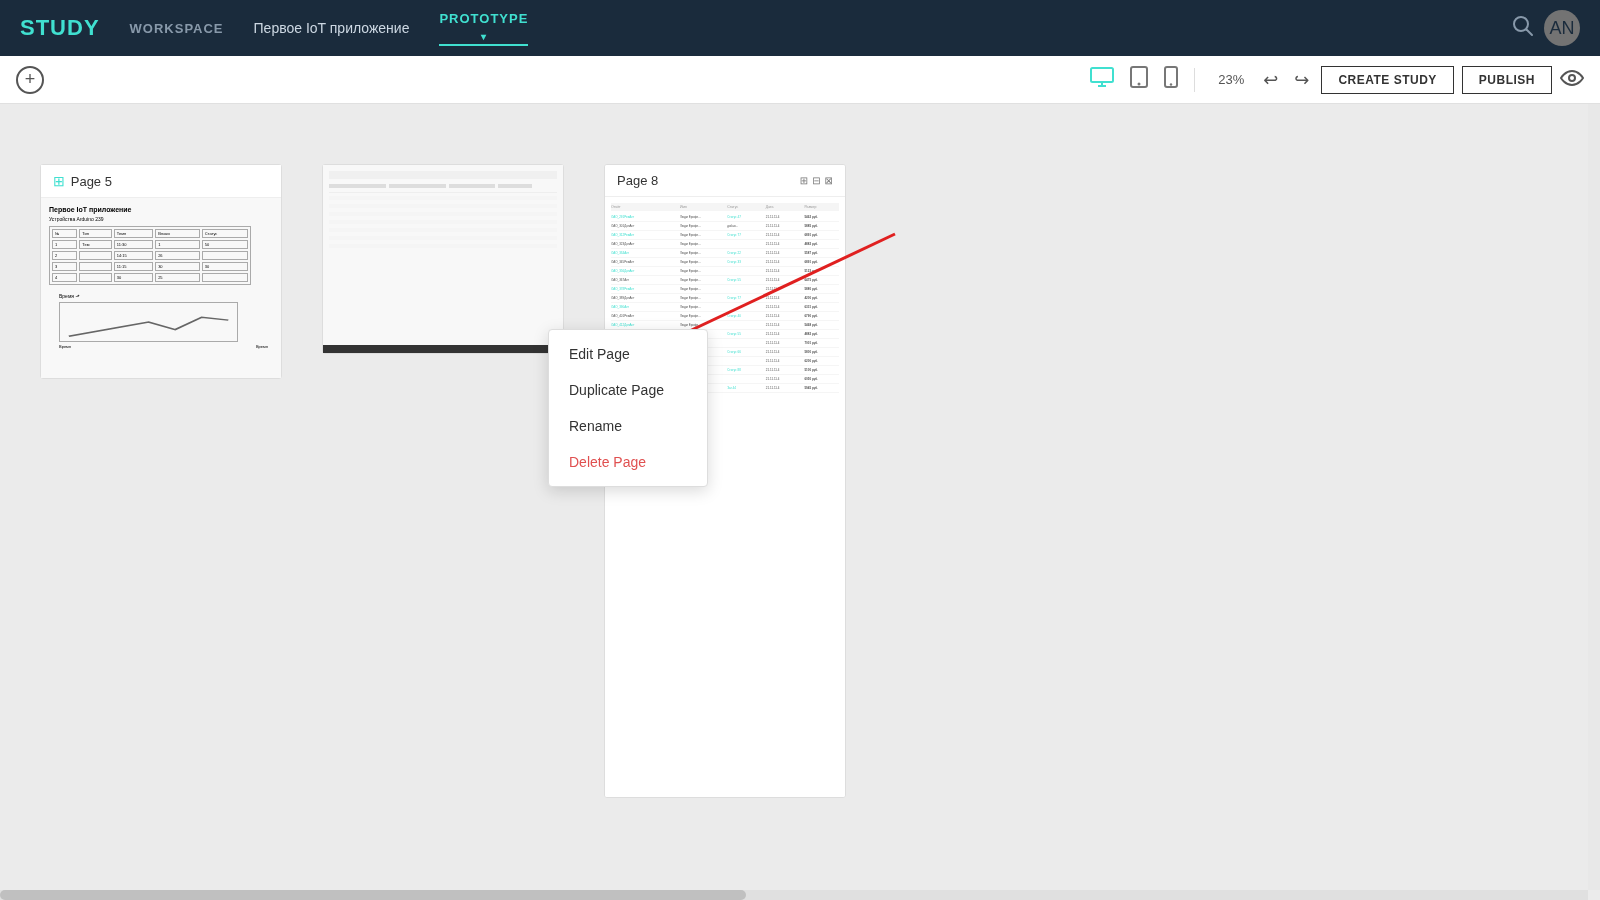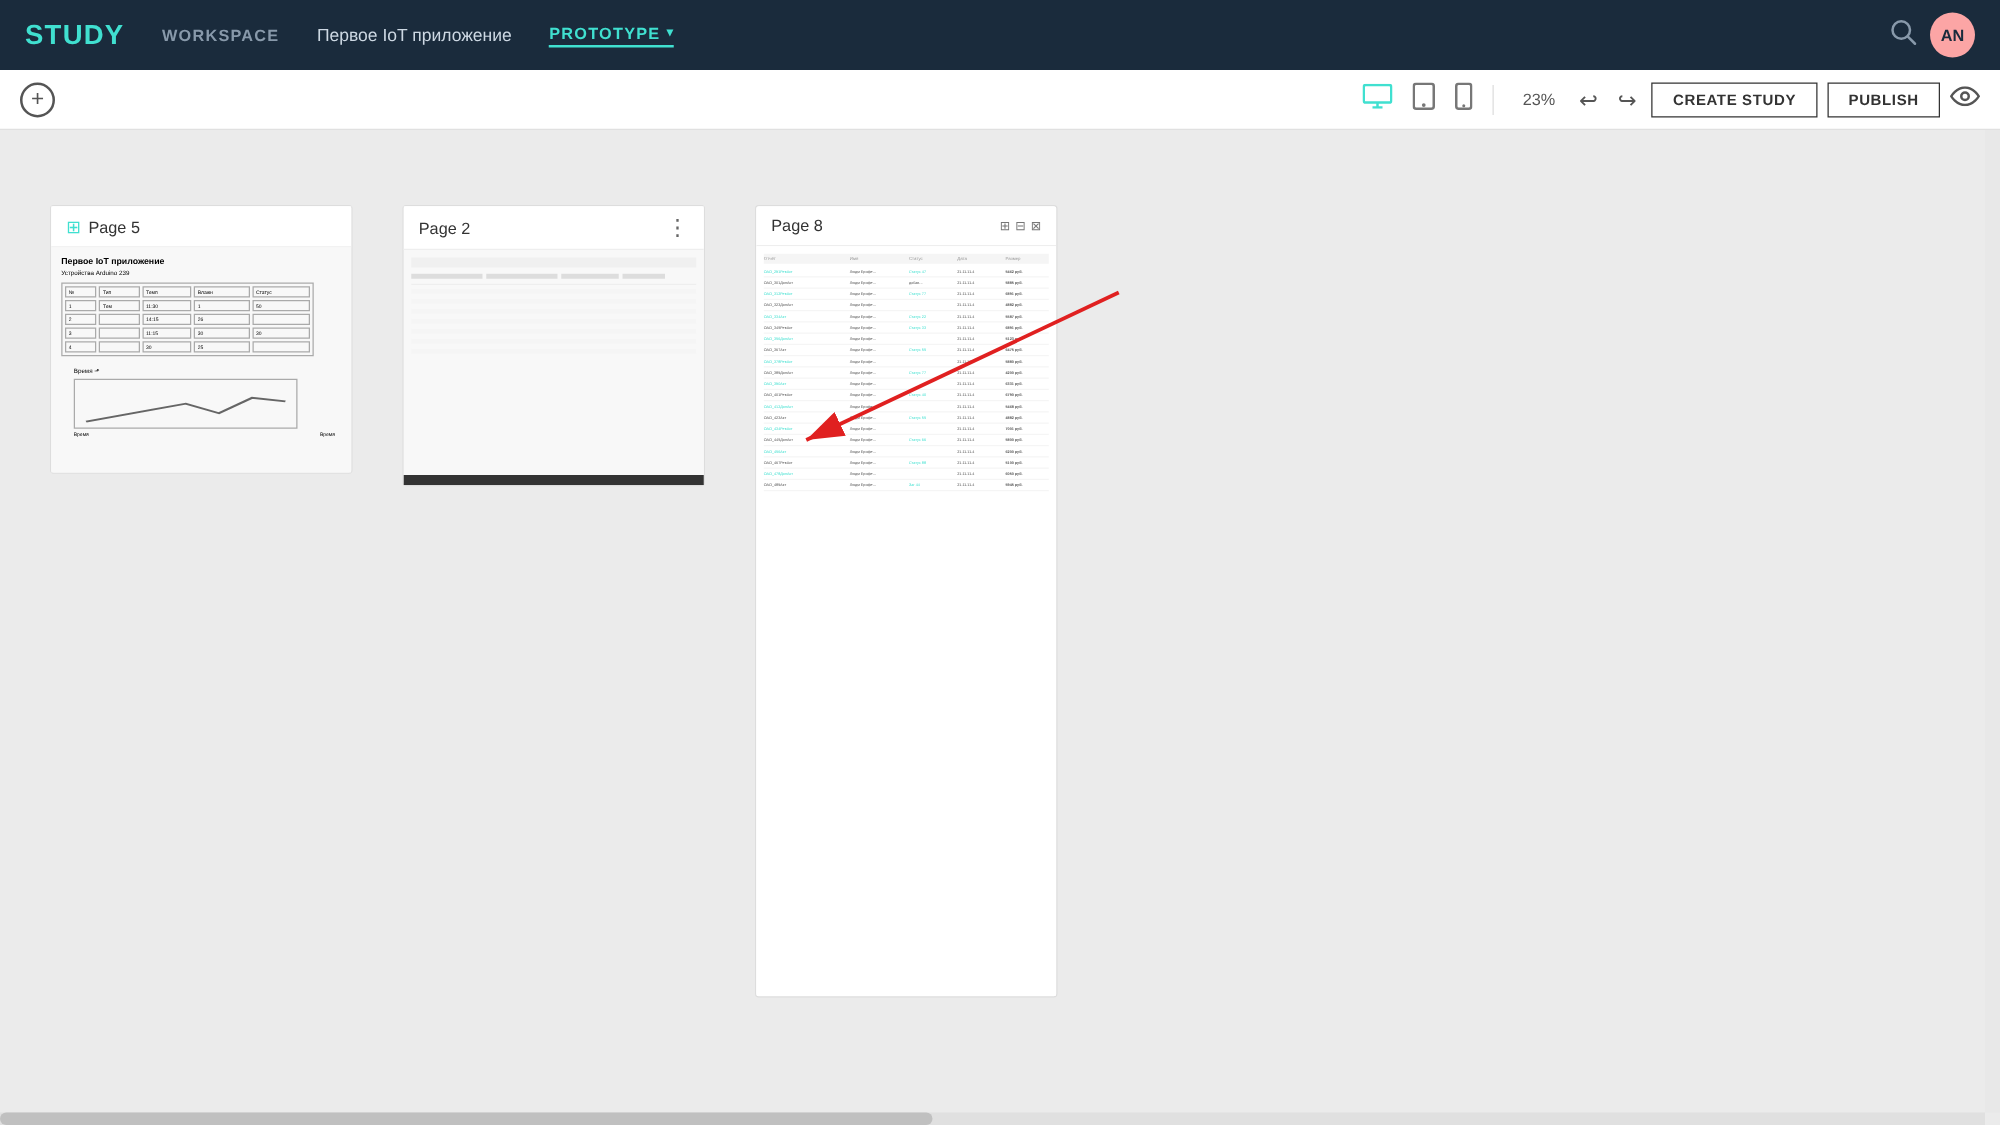--- a/index.html
+++ b/index.html
@@ -35,42 +35,43 @@
       color: #40e0d0;
       font-size: 13px;
       font-weight: 600;
       letter-spacing: 1px;
       text-transform: uppercase;
       display: flex;
       align-items: center;
       gap: 5px;
       border-bottom: 2px solid #40e0d0;
       padding-bottom: 2px;
+      flex-direction: column;
     }
     .nav-prototype .chevron { font-size: 10px; }
     .nav-spacer { flex: 1; }
     .nav-right {
       display: flex;
       align-items: center;
       gap: 10px;
     }
     .nav-search-icon, .nav-avatar {
       cursor: pointer;
     }
     .nav-avatar {
       width: 36px;
       height: 36px;
-      background: #fca5a5;
+      background: #737373;
       border-radius: 50%;
       display: flex;
       align-items: center;
       justify-content: center;
       color: #1a2b3c;
-      font-weight: 700;
-      font-size: 13px;
+      font-weight: 400;
+      font-size: 18px;
     }
     .nav-search-icon svg { color: #8899aa; }
 
     
     .toolbar {
       display: flex;
       align-items: center;
       background: #ffffff;
       height: 48px;
       padding: 0 16px;
@@ -423,26 +424,20 @@
           </div>
           <div style="display:flex;justify-content:space-between;margin-left:10px;margin-right:5px;margin-top:2px;font-size:4px;">
             <span>Время</span>
               <span>Время</span>
           </div>
         </div>
       </div>
     </div>
 
     <div class="page-card" style="width:242px; position:relative;">
-      <div class="page-card-header">
-        <div class="page-card-title">
-          <span>Page 2</span>
-        </div>
-        <span class="page-menu-btn">⋮</span>
-      </div>
       <div class="page-card-content">
         <div class="page2-inner">
 
           <div style="height:8px;background:#f0f0f0;margin-bottom:3px;"></div>
           <div style="display:flex;gap:3px;margin-bottom:2px;">
             <div style="height:4px;background:#ddd;width:25%;"></div>
             <div style="height:4px;background:#ddd;width:25%;"></div>
             <div style="height:4px;background:#ddd;width:20%;"></div>
             <div style="height:4px;background:#ddd;width:15%;"></div>
           </div>
@@ -626,20 +621,26 @@
                 <div style="font-size:3px;color:#555;font-weight:bold;flex:0.8;">5945 руб.</div>
               </div>
             </div>
           </div>
         </div>
       </div>
     </div>
 
   </div>
 
+  <div class="context-menu">
+    <div class="context-menu-item">Edit Page</div>
+    <div class="context-menu-item">Duplicate Page</div>
+    <div class="context-menu-item">Rename</div>
+    <div class="context-menu-item delete">Delete Page</div>
+  </div>
 
   <svg class="red-arrow-overlay" viewBox="0 0 1600 796" xmlns="http://www.w3.org/2000/svg">
 
     <defs>
       <marker id="arrowhead" markerWidth="10" markerHeight="7" refX="10" refY="3.5" orient="auto">
         <polygon points="0 0, 10 3.5, 0 7" fill="#e02020"></polygon>
       </marker>
     </defs>
     <line x1="895" y1="130" x2="645" y2="248" stroke="#e02020" stroke-width="3" marker-end="url(#arrowhead)"></line>
   </svg>

